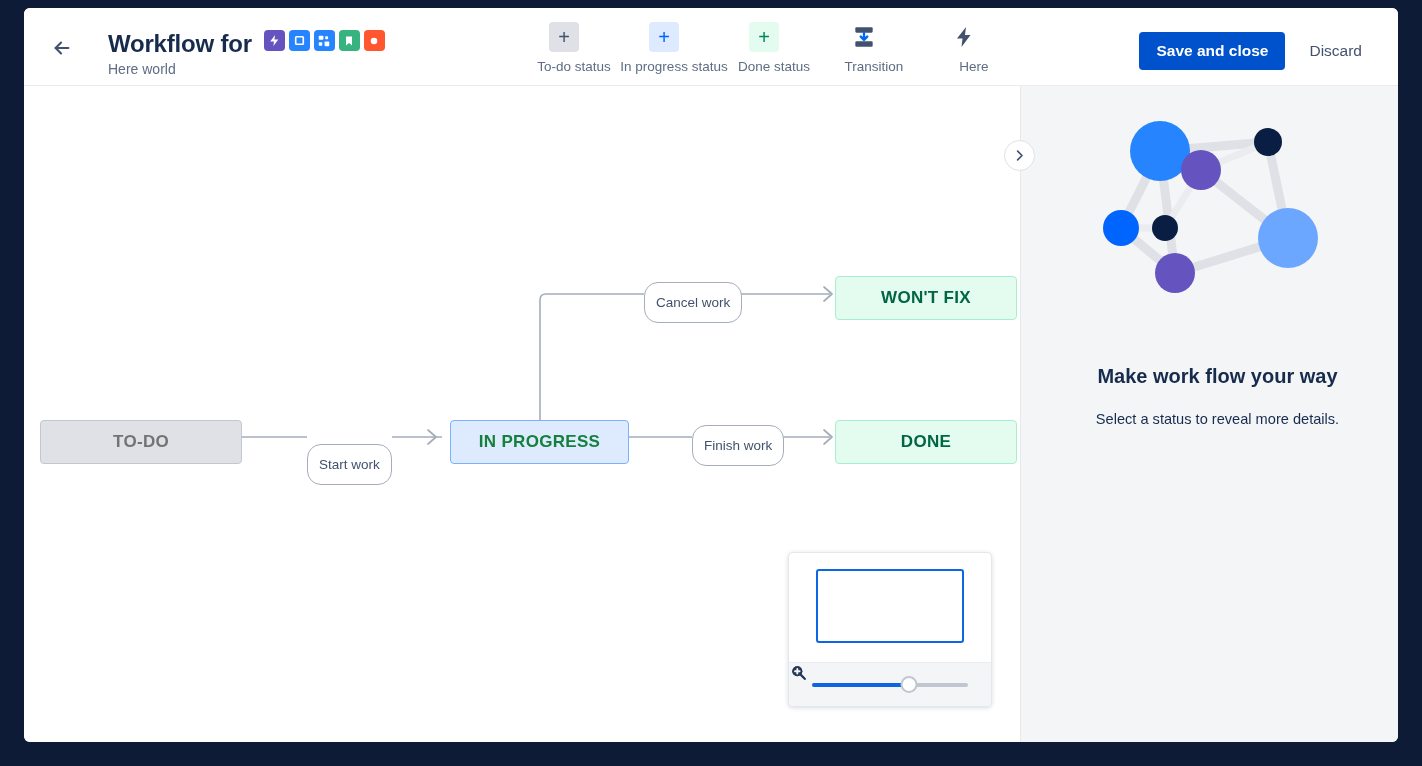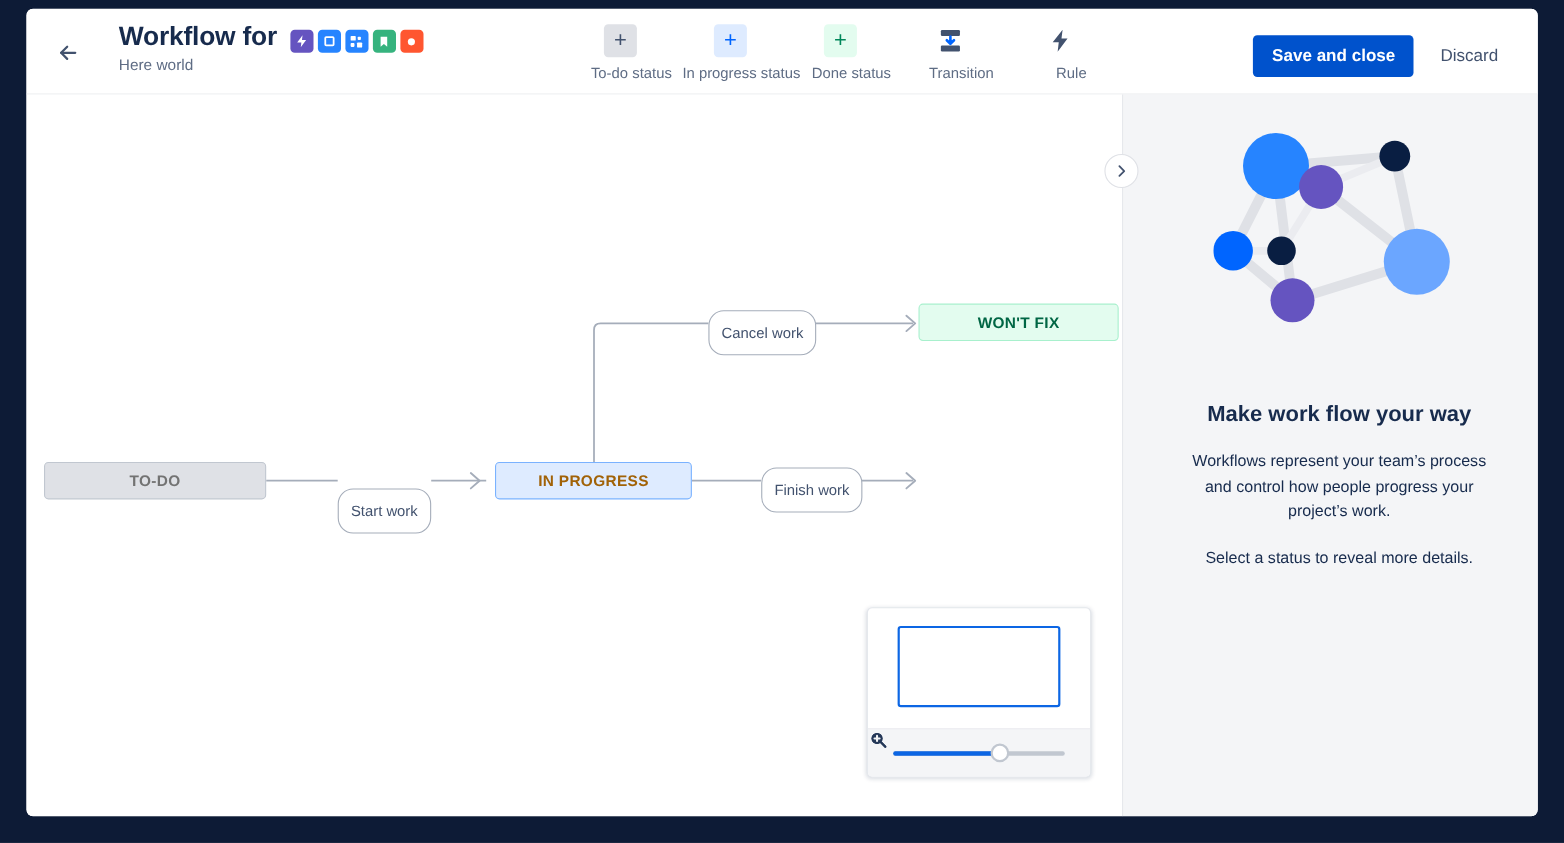--- a/index.html
+++ b/index.html
@@ -32,21 +32,21 @@
     background: #fff;
   }
   .back-btn {
     position: absolute; left: 20px; top: 22px;
     width: 36px; height: 36px;
     display: flex; align-items: center; justify-content: center;
     background: none; border: none; cursor: pointer;
     color: #42526e;
   }
   .title-block { position: absolute; left: 84px; top: 12px; }
-  .title-row { display: flex; align-items: flex-end; gap: 9px; }
+  .title-row { display: flex; align-items: flex-start; gap: 9px; margin-top: 10px; }
   .title-text {
     font-size: 24px; font-weight: bold; color: #172b4d;
     letter-spacing: -0.2px;
   }
   .subtitle { font-size: 14px; color: #5e6c84; margin-top: 3px; }
 
   .app-icons { display: flex; gap: 4px; align-items: center; margin-left: 3px; }
   .app-icon {
     width: 21px; height: 21px; border-radius: 4px;
     display: flex; align-items: center; justify-content: center;
@@ -103,28 +103,28 @@
   .canvas {
     position: relative;
     width: 996px;
     background: #ffffff;
     overflow: hidden;
   }
   .canvas svg { position: absolute; left: 0; top: 0; }
 
   .node {
     position: absolute;
-    height: 34px;
+    height: 44px;
     border-radius: 4px;
     display: flex; align-items: center; justify-content: center;
-    font-size: 14px; font-weight: bold; letter-spacing: 0.3px;
+    font-size: 17px; font-weight: bold; letter-spacing: 0.3px;
     cursor: pointer;
   }
   .node-todo { background: #dfe1e6; border: 1px solid #c1c7d0; color: #737373; }
-  .node-prog { background: #deebff; border: 1px solid #7ab2ff; color: #a16207; }
+  .node-prog { background: #deebff; border: 1px solid #7ab2ff; color: #15803d; }
   .node-done { background: #e3fcef; border: 1px solid #a8f0cd; color: #006644; }
 
   .pill {
     position: absolute;
     height: 41px;
     background: #fff;
     border: 1.4px solid #a5adba;
     border-radius: 14px;
     display: flex; align-items: center; justify-content: center;
     padding: 0 11px;
@@ -284,21 +284,21 @@
           </span>
           <span class="tool-label">Transition</span>
         </button>
 
         <button class="tool">
           <span class="tool-ico ico-plain">
             <svg width="24" height="24" viewBox="0 0 24 24" fill="#42526e">
               <polygon points="14 2 5 13.5 10.5 13.5 9.5 22 18.5 10 13 10"></polygon>
             </svg>
           </span>
-          <span class="tool-label">Rule</span>
+          <span class="tool-label">Here</span>
         </button>
       </div>
 
       <div class="header-actions">
         <button class="btn-primary">Save and close</button>
         <button class="btn-link">Discard</button>
       </div>
     </div>
 
     <div class="body">
@@ -323,20 +323,21 @@
             <polyline points="800,201 808,208 800,215"></polyline>
           </g>
         </svg>
 
         <div class="node node-todo" style="left:16px; top:334px; width:202px;">TO-DO</div>
 
         <div class="node node-prog" style="left:426px; top:334px; width:179px;">IN PROGRESS</div>
 
         <div class="node node-done" style="left:811px; top:190px; width:182px;">WON'T FIX</div>
 
+        <div class="node node-done" style="left:811px; top:334px; width:182px;">DONE</div>
 
         <div class="pill" style="left:283px; top:358px;">Start work</div>
 
         <div class="pill" style="left:620px; top:196px;">Cancel work</div>
 
         <div class="pill" style="left:668px; top:339px;">Finish work</div>
 
         <div class="minimap">
           <div class="minimap-view"></div>
           <div class="minimap-bar">
@@ -391,19 +392,18 @@
             <circle cx="165" cy="24" r="14" fill="#091e42"></circle>
             <circle cx="98" cy="52" r="20" fill="#6554c0"></circle>
             <circle cx="18" cy="110" r="18" fill="#0065ff"></circle>
             <circle cx="62" cy="110" r="13" fill="#091e42"></circle>
             <circle cx="185" cy="120" r="30" fill="#6ba6ff"></circle>
             <circle cx="72" cy="155" r="20" fill="#6554c0"></circle>
           </svg>
         </div>
 
         <div class="panel-title">Make work flow your way</div>
-        <div class="panel-para">Workflows represent your team’s process and control how people progress your project’s work.</div>
         <div class="panel-para">Select a status to reveal more details.</div>
       </div>
 
     </div>
   </div>
 </div>
 
 </body></html>

